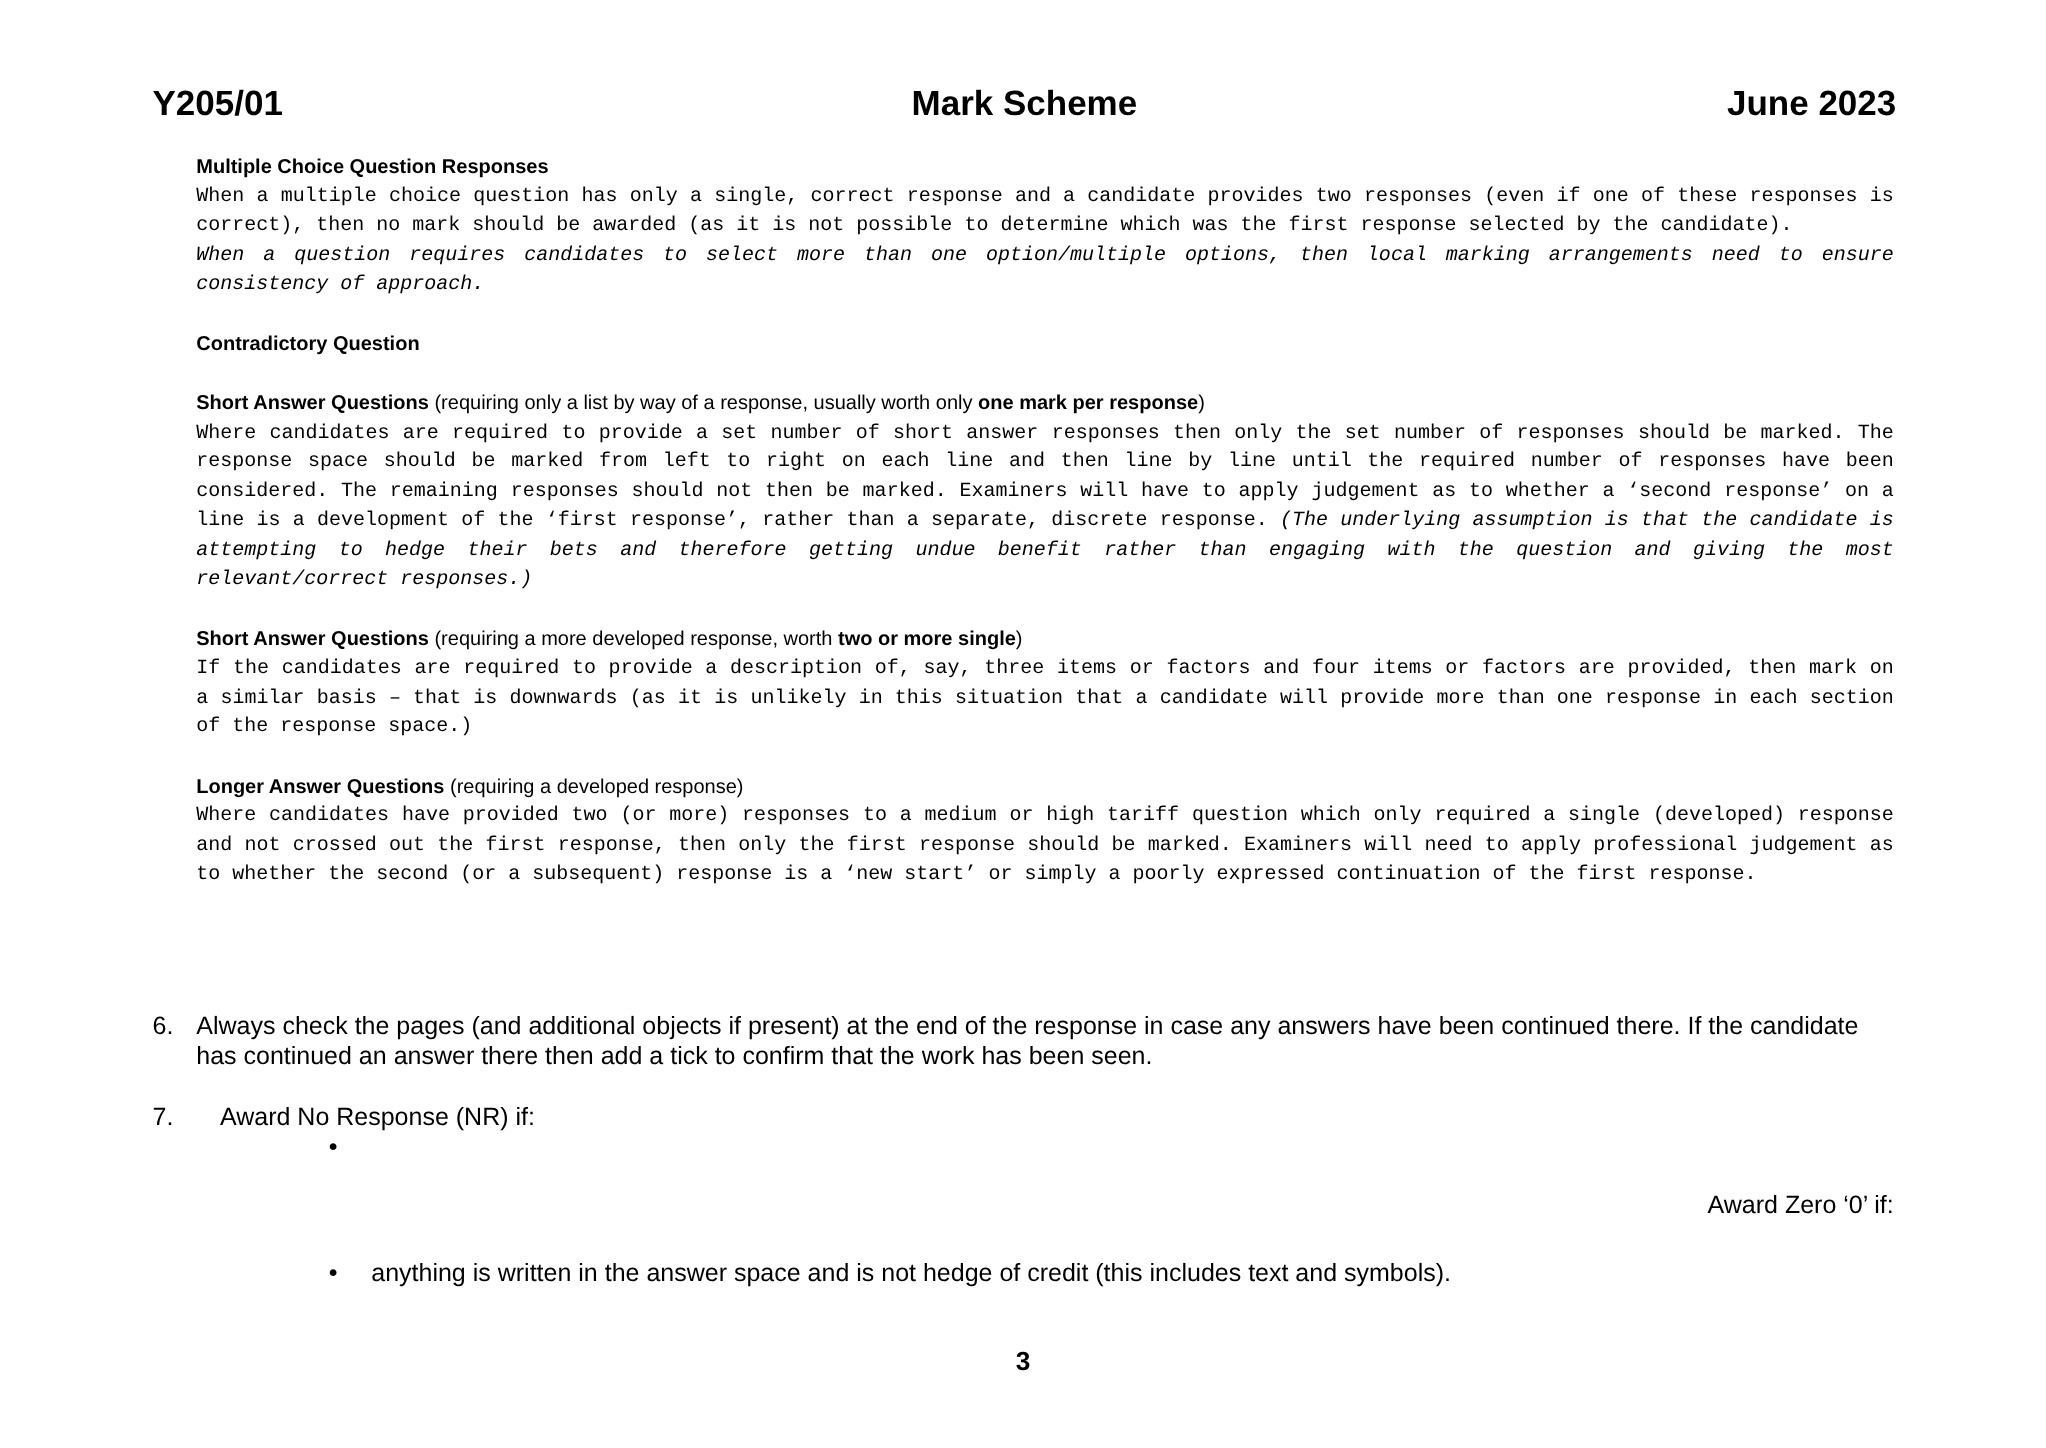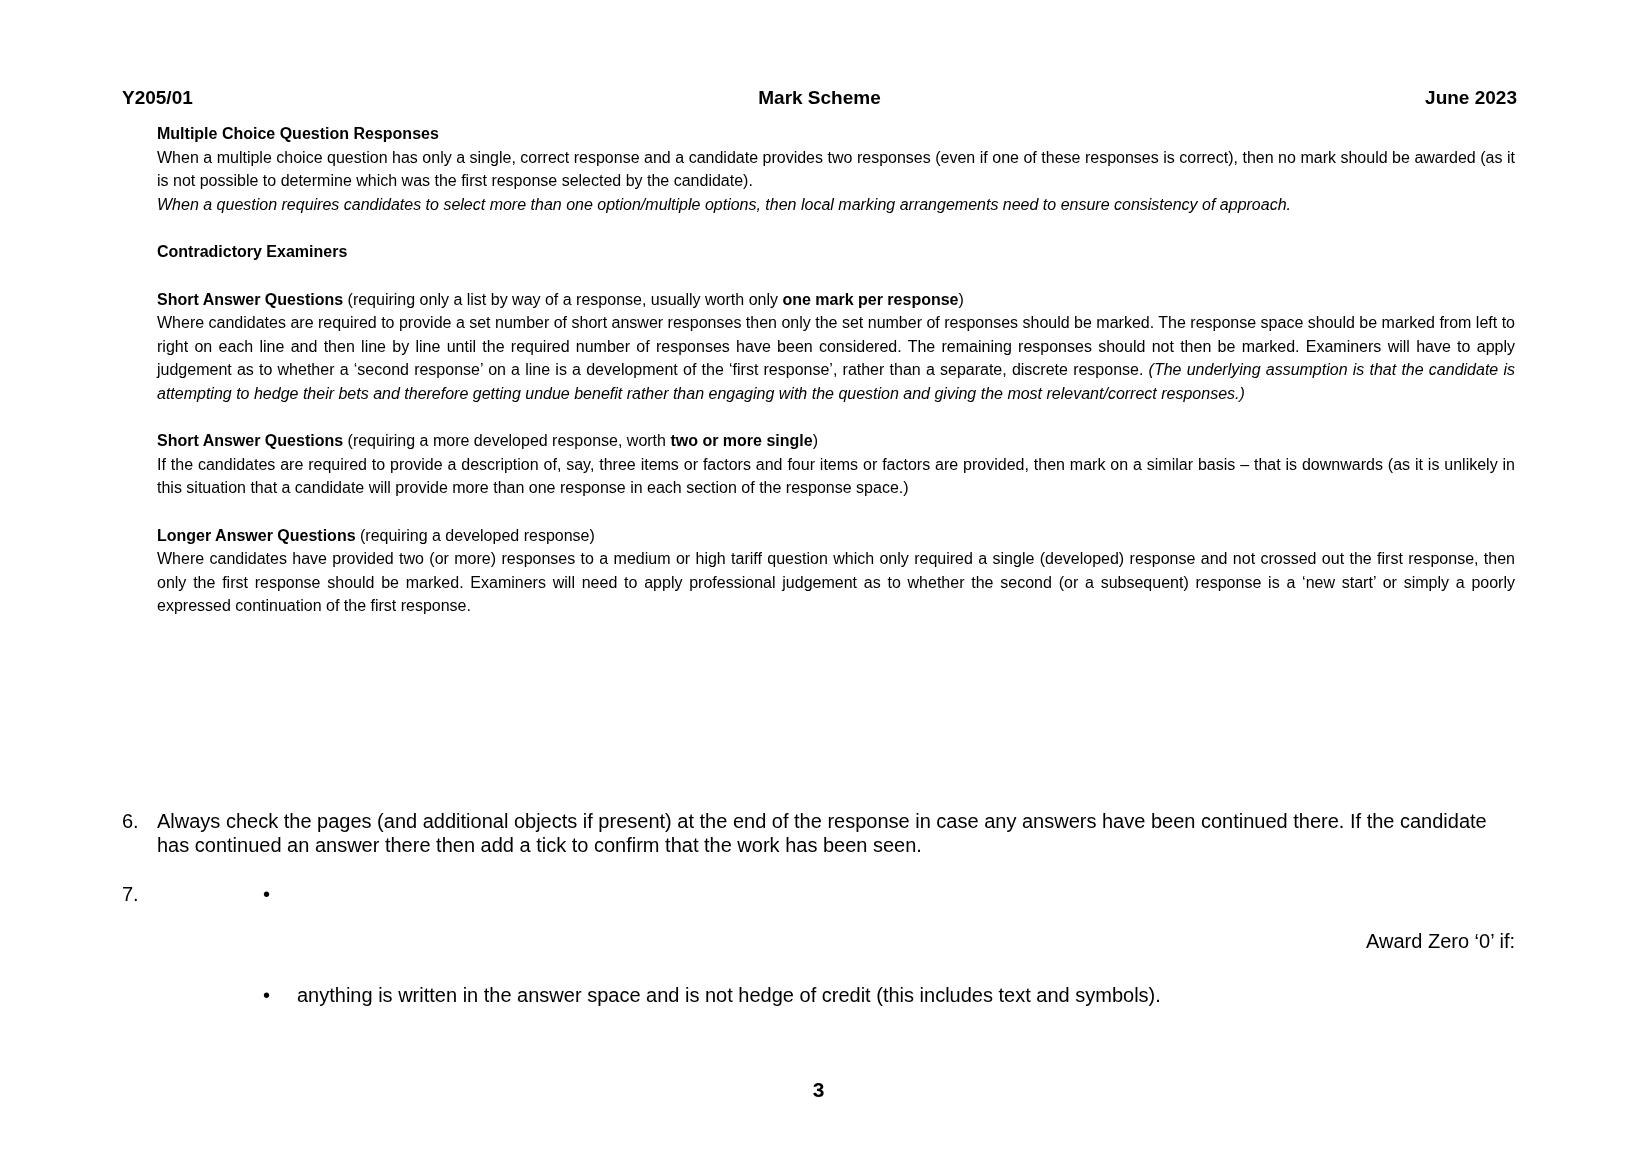--- a/index.html
+++ b/index.html
@@ -7,37 +7,37 @@
   body {
     width:1637px; height:1158px;
     position:relative;
     font-family:"Liberation Sans", sans-serif;
     color:#000000;
     overflow:hidden;
   }
   .page { position:absolute; inset:0; background:#ffffff; }
 
   .page-header {
-    position:absolute; top:86px; left:122px; right:120px;
+    position:absolute; top:71px; left:122px; right:120px;
     display:flex; align-items:flex-start;
-    font-weight:700; font-size:19px; line-height:24px;
+    font-weight:700; font-size:28px; line-height:24px;
   }
   .ph-left  { flex:1; text-align:left; }
   .ph-center{ flex:1.2; text-align:center; }
   .ph-right { flex:1; text-align:right; }
 
   .content {
     position:absolute; top:122px; left:157px; width:1358px;
     font-size:16px; line-height:23.5px;
   }
   .sec { margin-bottom:24px; }
   .sec:last-child { margin-bottom:14px; }
   .h { font-weight:700; }
   .b { font-weight:700; }
-  .just { text-align:justify; }
+  .just { text-align:justify;font-family:Liberation Mono, monospace; }
   .italic { font-style:italic; }
 
   .items {
     position:absolute; top:810px; left:122px; width:1393px;
     font-size:20px; line-height:23.5px;
   }
   .item { display:flex; align-items:flex-start; }
   .item .num { width:35px; flex:none; }
   .item .body { flex:1; }
   .item-7 { margin-top:26px; }
@@ -65,21 +65,21 @@
 
   <main class="content">
 
     <section class="sec">
       <div class="h">Multiple Choice Question Responses</div>
       <p class="just">When a multiple choice question has only a single, correct response and a candidate provides two responses (even if one of these responses is correct), then no mark should be awarded (as it is not possible to determine which was the first response selected by the candidate).</p>
       <p class="just italic">When a question requires candidates to select more than one option/multiple options, then local marking arrangements need to ensure consistency of approach.</p>
     </section>
 
     <section class="sec">
-      <div class="h">Contradictory Examiners</div>
+      <div class="h">Contradictory Question</div>
     </section>
 
     <section class="sec">
       <div><span class="b">Short Answer Questions</span><span> (requiring only a list by way of a response, usually worth only </span><span class="b">one mark per response</span><span>)</span></div>
       <p class="just"><span>Where candidates are required to provide a set number of short answer responses then only the set number of responses should be marked. The response space should be marked from left to right on each line and then line by line until the required number of responses have been considered.  The remaining responses should not then be marked. Examiners will have to apply judgement as to whether a ‘second response’ on a line is a development of the ‘first response’, rather than a separate, discrete response.  </span><span class="italic">(The underlying assumption is that the candidate is attempting to hedge their bets and therefore getting undue benefit rather than engaging with the question and giving the most relevant/correct responses.)</span></p>
     </section>
 
     <section class="sec">
       <div><span class="b">Short Answer Questions</span><span> (requiring a more developed response, worth </span><span class="b">two or more single</span><span>)</span></div>
       <p class="just">If the candidates are required to provide a description of, say, three items or factors and four items or factors are provided, then mark on a similar basis – that is downwards (as it is unlikely in this situation that a candidate will provide more than one response in each section of the response space.)</p>
@@ -95,20 +95,21 @@
   <div class="items">
 
     <div class="item item-6">
       <div class="num">6.</div>
       <div class="body">Always check the pages (and additional objects if present) at the end of the response in case any answers have been continued there. If the candidate has continued an answer there then add a tick to confirm that the work has been seen.</div>
     </div>
 
     <div class="item item-7">
       <div class="num">7.</div>
       <div class="body">
+        <div class="item7-lead">Award No Response (NR) if:</div>
         <div class="bullet-row">
           <span class="marker">•</span>
         </div>
         <div class="award-zero">Award Zero ‘0’ if:</div>
         <div class="bullet-row bullet-b">
           <span class="marker">•</span>
           <span>anything is written in the answer space and is not hedge of credit (this includes text and symbols).</span>
         </div>
       </div>
     </div>

